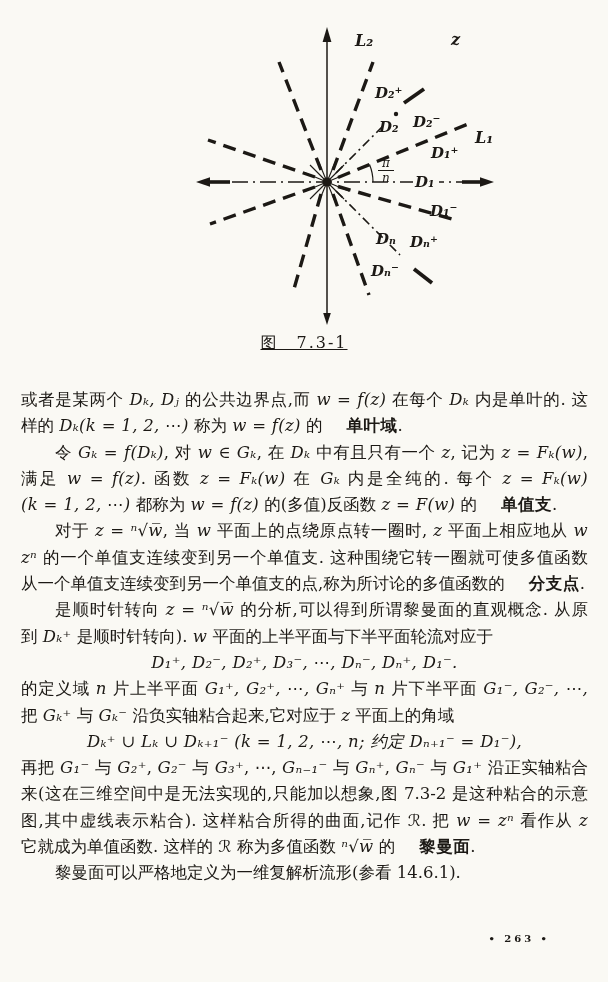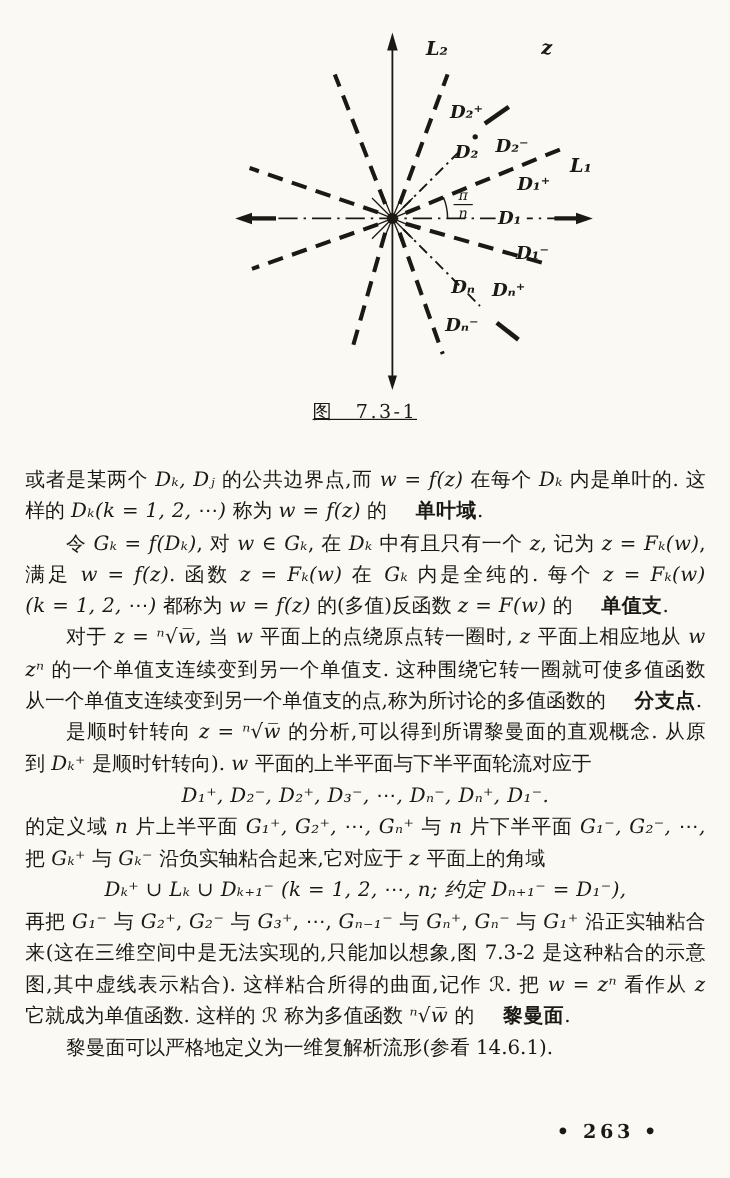--- a/index.html
+++ b/index.html
@@ -14,21 +14,21 @@
            letter-spacing:2px;color:#1c1915;text-decoration:underline;}
   
   .body-text{position:absolute;top:387px;left:21px;width:567px;font-size:16.5px;color:#1c1915;}
   .line{height:26.3px;line-height:26.3px;text-align:justify;text-align-last:justify;overflow:hidden;}
   .line.end{text-align-last:auto;}
   .line.center{text-align:left;text-align-last:center;}
   .line.indent{text-indent:34px;}
   .m{font-style:italic;font-family:"DejaVu Serif","DejaVu Sans",serif;letter-spacing:0.3px;}
   .b{font-weight:700;letter-spacing:0.5px;padding-left:24px;}
   
-  .page-number{position:absolute;top:933px;right:58px;font-size:16px;font-weight:700;
+  .page-number{position:absolute;top:933px;right:58px;font-size:10px;font-weight:700;
                letter-spacing:3px;color:#1c1915;}
 </style>
 </head>
 <body>
 
 <div class="page">
 
   <div class="figure-wrap">
     <svg width="608" height="330" viewBox="0 0 608 330">
       <g stroke="#1c1915" fill="none">

